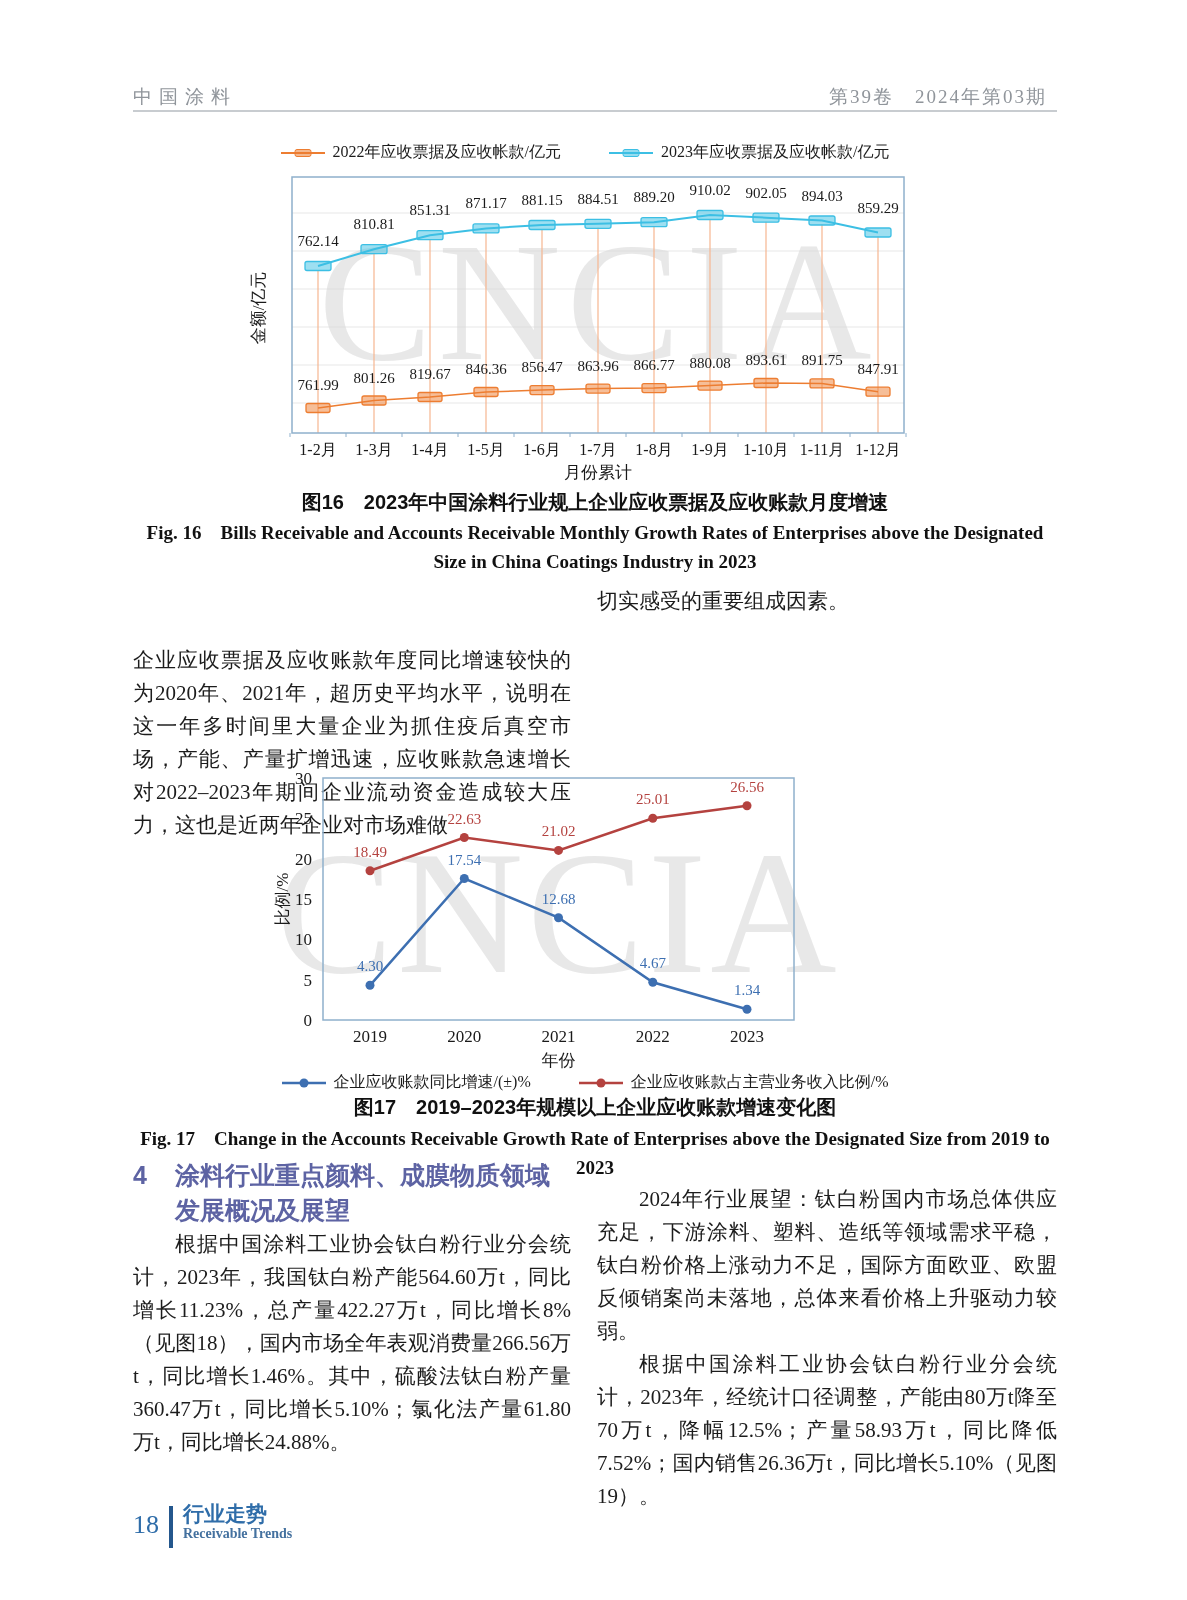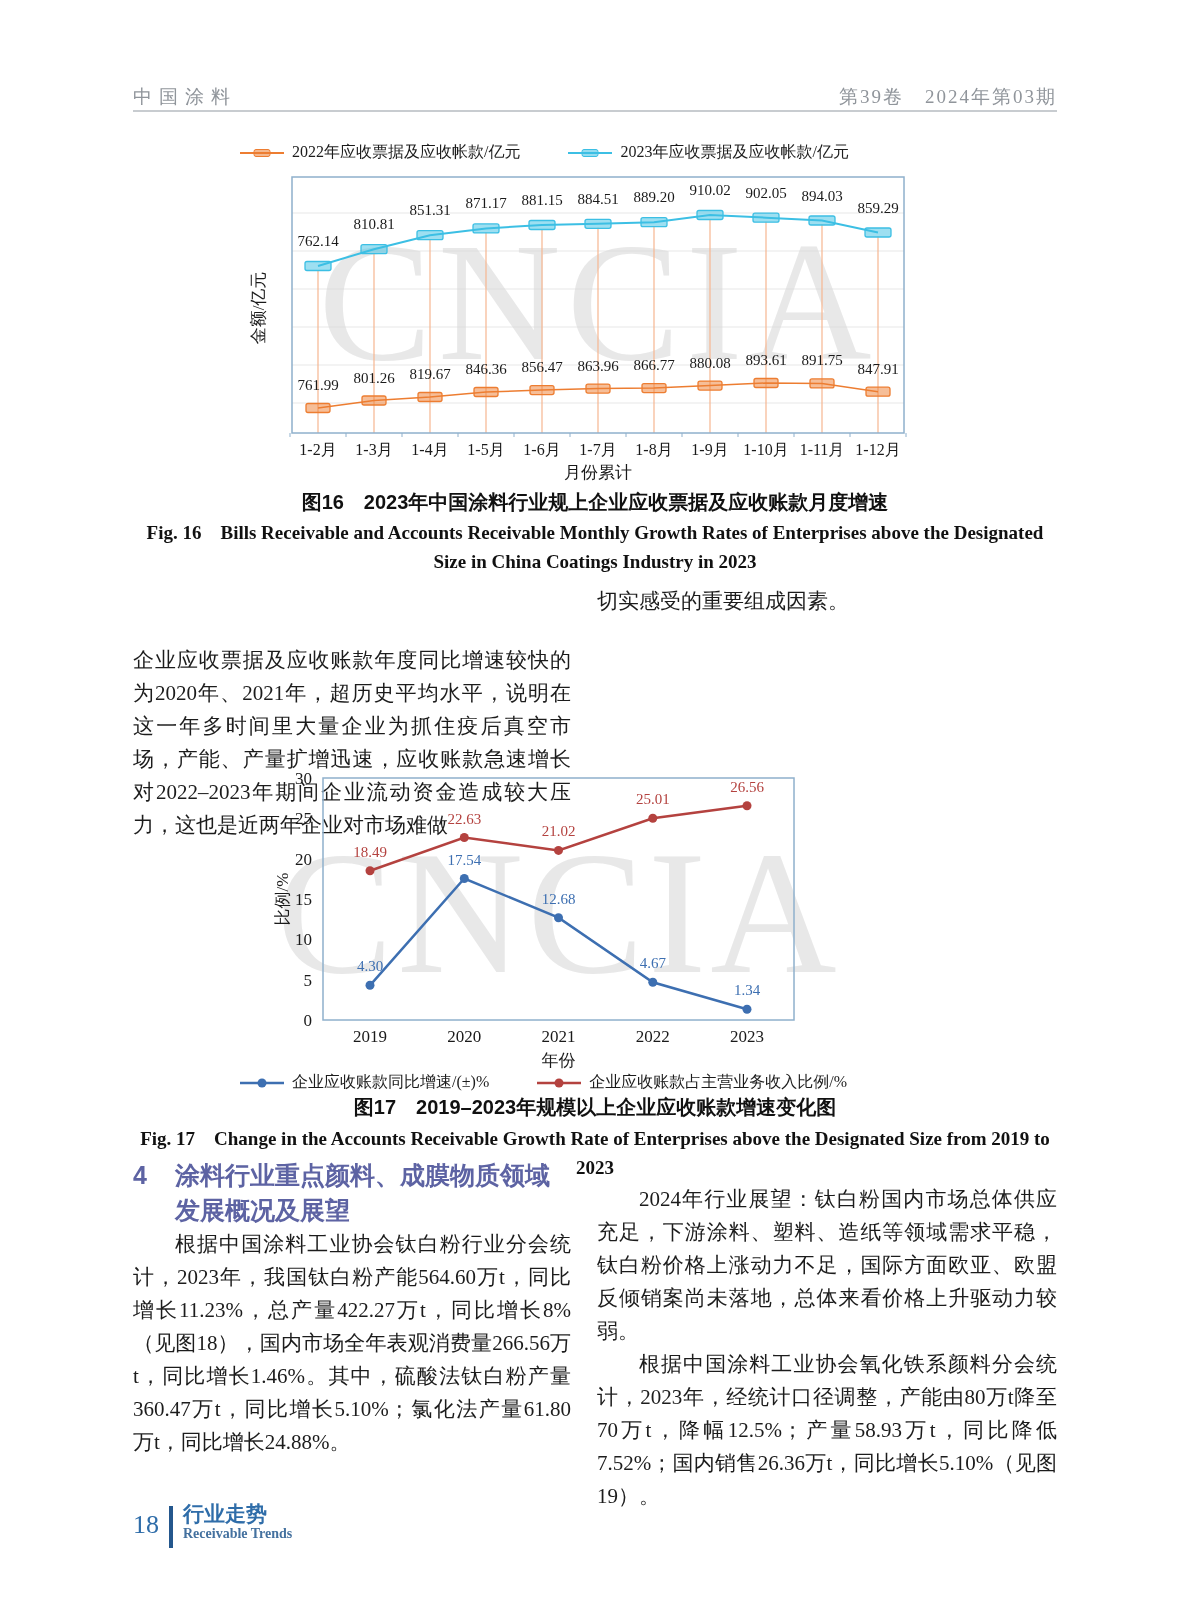--- a/index.html
+++ b/index.html
@@ -1,24 +1,24 @@
 <!DOCTYPE html>
 <html><head>
 <meta charset="utf-8">
 <style>
   html,body{margin:0;padding:0;background:#ffffff;}
   .page{position:relative;width:1187px;height:1600px;background:#ffffff;overflow:hidden;
         font-family:"Liberation Serif","DejaVu Serif",serif;color:#1c1c1c;}
   .abs{position:absolute;}
   
   .hdr-journal{left:133px;top:84px;font-size:19px;color:#90959b;letter-spacing:7px;}
-  .hdr-issue{right:130px;top:84px;font-size:19px;color:#90959b;letter-spacing:2px;}
+  .hdr-issue{right:140px;top:84px;font-size:19px;color:#90959b;letter-spacing:2px;}
   .hdr-rule{left:133px;top:110px;width:924px;height:2px;background:#c8ccd0;}
   
-  .legend-row{display:flex;justify-content:flex-start;align-items:center;gap:48px;}
+  .legend-row{display:flex;justify-content:center;align-items:center;gap:48px;}
   .legend-item{display:flex;align-items:center;gap:8px;font-size:16px;color:#1c1c1c;}
   
   .cap-zh{font-family:"Liberation Sans","DejaVu Sans",sans-serif;font-weight:bold;
           font-size:20px;text-align:center;color:#111;}
   .cap-en{font-weight:bold;font-size:19px;text-align:center;color:#111;line-height:29px;}
   
   .bodycol{font-size:21px;line-height:33px;text-align:justify;color:#1c1c1c;}
   .bodycol p{margin:0;}
   .indent{text-indent:2em;}
   
@@ -228,21 +228,21 @@
       <span class="h2num">4</span>
       <span class="h2txt">涂料行业重点颜料、成膜物质领域发展概况及展望</span>
     </div>
     <div class="bodycol">
       <p class="indent">根据中国涂料工业协会钛白粉行业分会统计，2023年，我国钛白粉产能564.60万t，同比增长11.23%，总产量422.27万t，同比增长8%（见图18），国内市场全年表观消费量266.56万t，同比增长1.46%。其中，硫酸法钛白粉产量360.47万t，同比增长5.10%；氯化法产量61.80万t，同比增长24.88%。</p>
     </div>
   </div>
 
   <div class="abs bodycol" style="left:597px;top:1183px;width:460px;">
     <p class="indent">2024年行业展望：钛白粉国内市场总体供应充足，下游涂料、塑料、造纸等领域需求平稳，钛白粉价格上涨动力不足，国际方面欧亚、欧盟反倾销案尚未落地，总体来看价格上升驱动力较弱。</p>
-    <p class="indent">根据中国涂料工业协会氧化铁系颜料分会统计，2023年，经统计口径调整，产能由80万t降至70万t，降幅12.5%；产量58.93万t，同比降低7.52%；国内销售26.36万t，同比增长5.10%（见图19）。</p>
+    <p class="indent">根据中国涂料工业协会钛白粉行业分会统计，2023年，经统计口径调整，产能由80万t降至70万t，降幅12.5%；产量58.93万t，同比降低7.52%；国内销售26.36万t，同比增长5.10%（见图19）。</p>
   </div>
 
   <div class="abs footer">
     <span class="pgnum">18</span>
     <span class="fbar"></span>
     <span>
       <div class="fzh">行业走势</div>
       <div class="fen">Receivable Trends</div>
     </span>
   </div>

